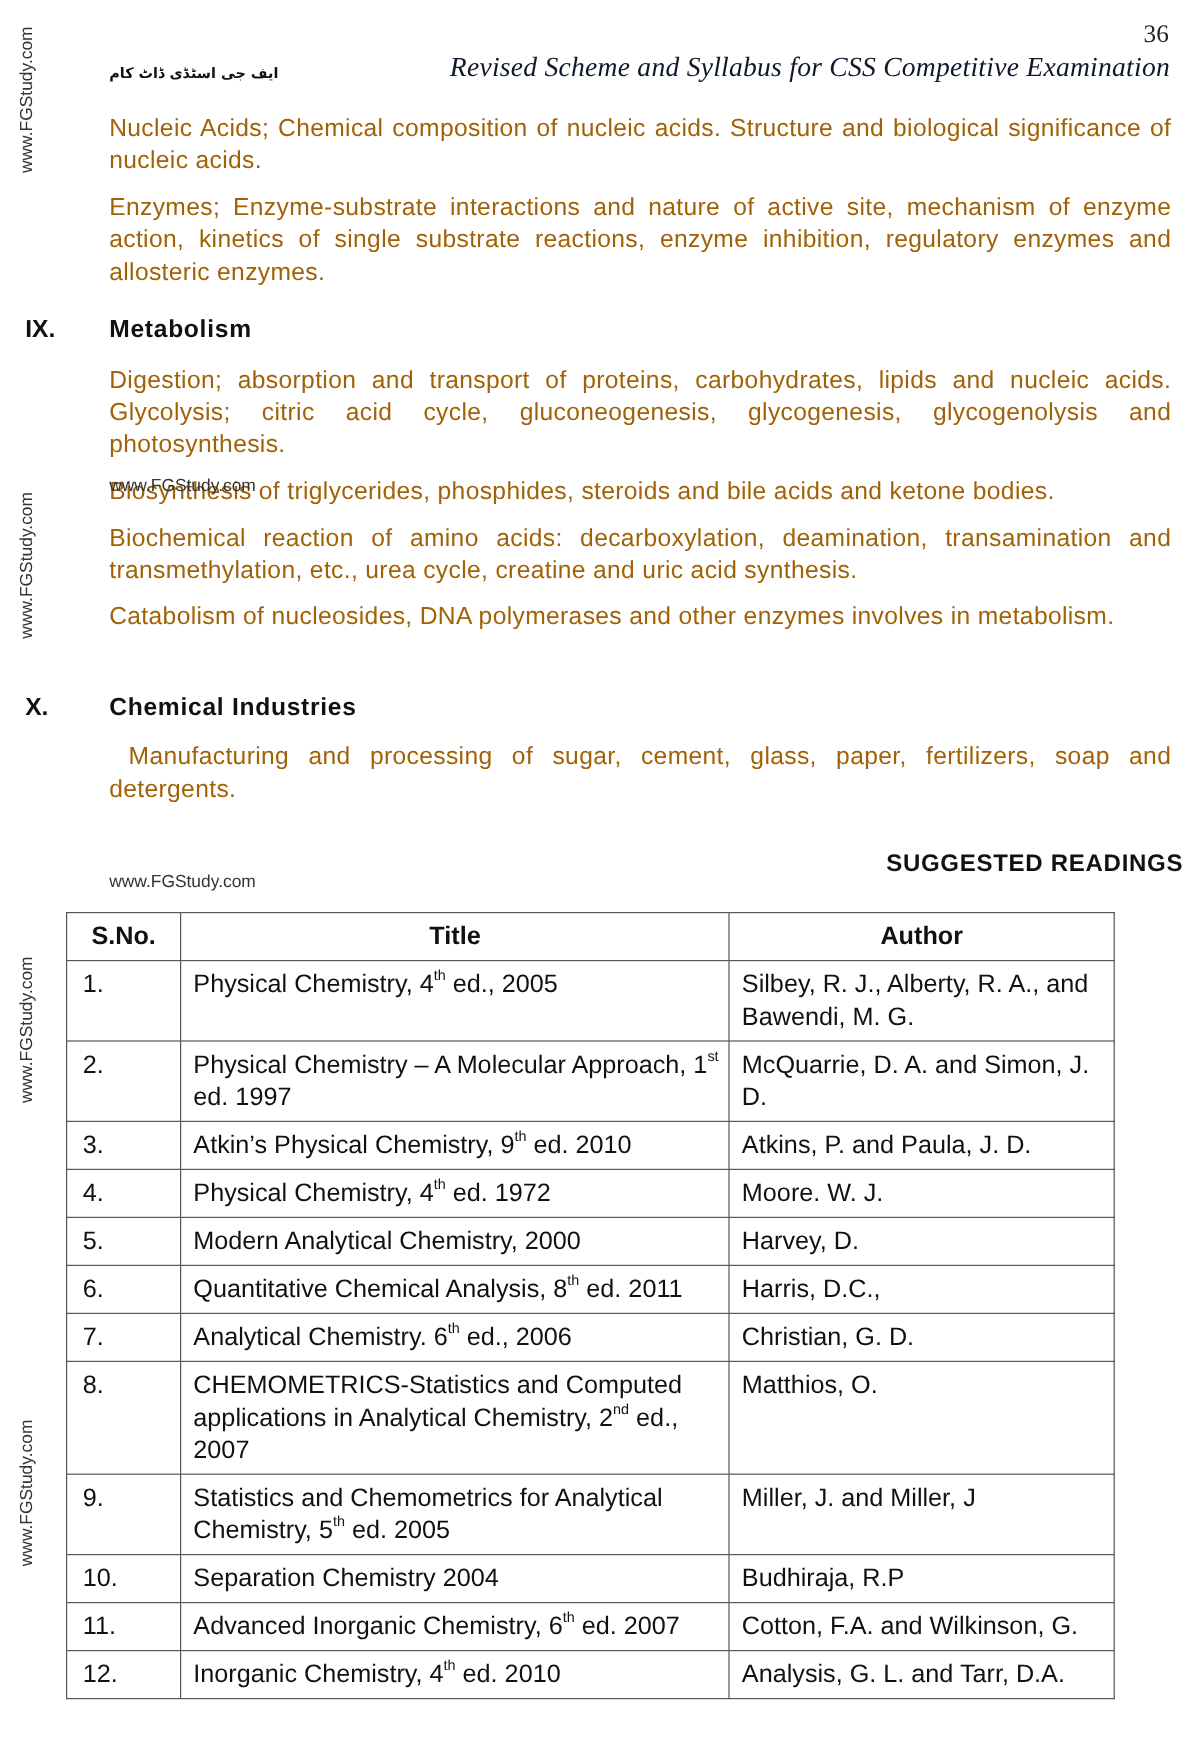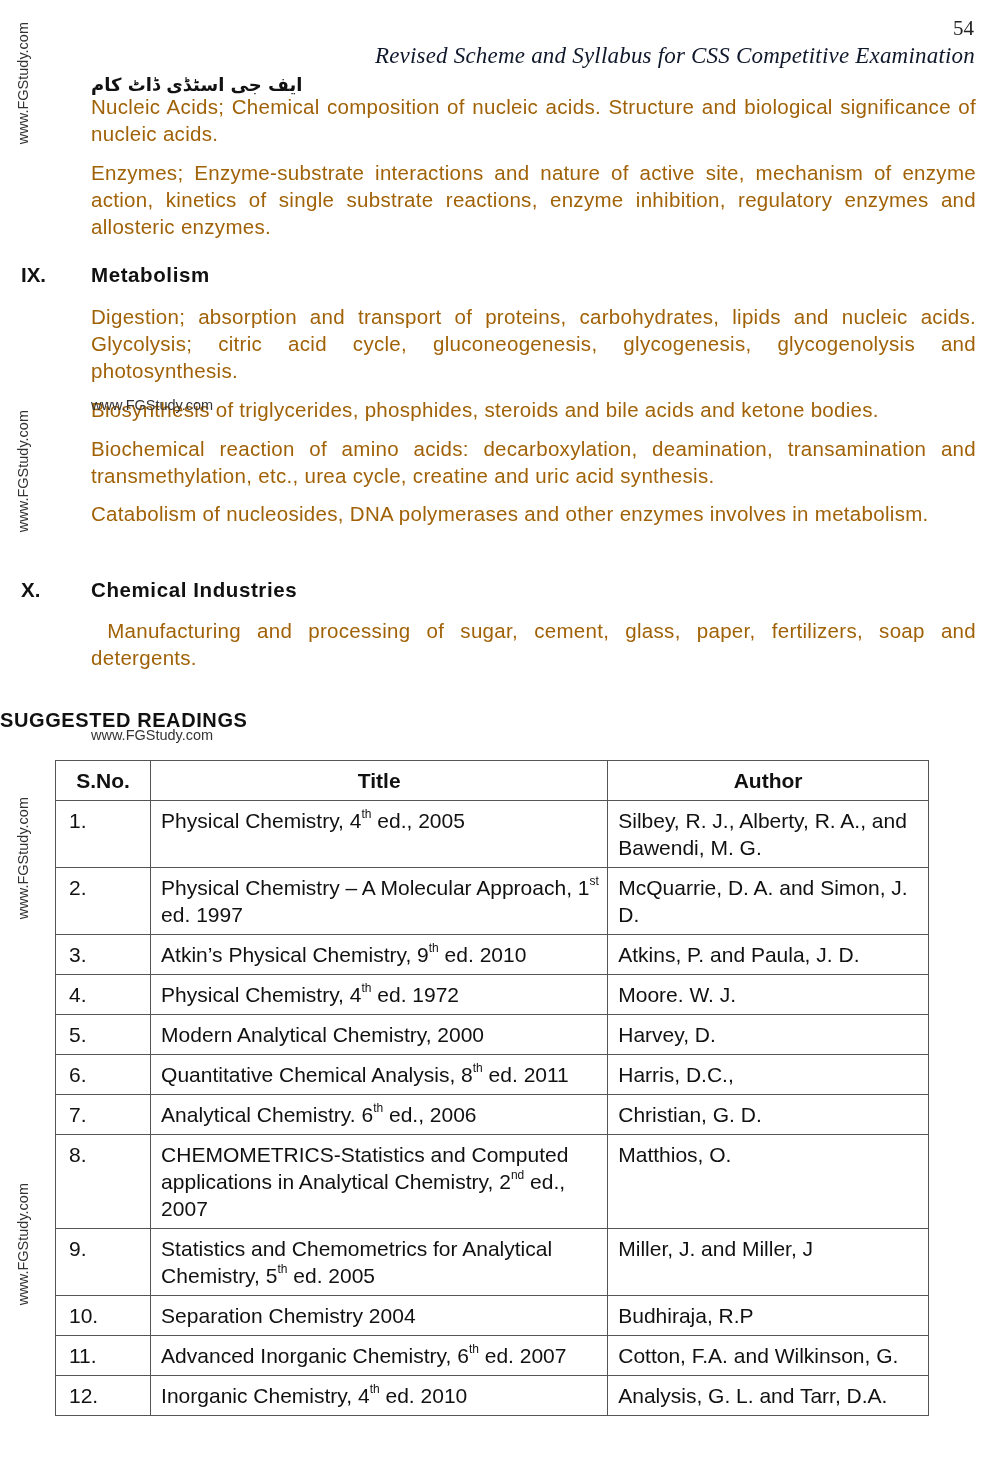--- a/index.html
+++ b/index.html
@@ -1,45 +1,45 @@
 <!DOCTYPE html>
 <html><head>
 <meta charset="utf-8">
 <style>
   * { box-sizing: border-box; margin: 0; padding: 0; }
   html, body { width: 996px; height: 1461px; background: #ffffff; overflow: hidden; }
   body { position: relative; font-family: "Liberation Sans", sans-serif; color: #111; }
 
   .page-num { position: absolute; right: 22px; top: 16px; font-family: "Liberation Serif", serif; font-size: 21px; color: #222; }
   .running-head { position: absolute; right: 21px; top: 43px; font-family: "Liberation Serif", serif; font-style: italic; font-size: 23px; color: #0f172a; letter-spacing: 0.2px; }
-  .urdu-mark { position: absolute; left: 91px; top: 74px; font-family: "DejaVu Sans", sans-serif; font-size: 18px; font-weight: bold; direction: rtl; text-align: center; }
+  .urdu-mark { position: absolute; left: 91px; top: 54px; font-family: "DejaVu Sans", sans-serif; font-size: 12px; font-weight: bold; direction: rtl; text-align: center; }
 
   .wm-vert { position: absolute; left: 15px; width: 18px; font-size: 14.5px; color: #333; writing-mode: vertical-rl; transform: rotate(180deg); white-space: nowrap; }
   .wm-inline { position: absolute; font-size: 14.5px; color: #333; white-space: nowrap; }
 
   .para { position: absolute; left: 91px; width: 885px; font-size: 20.5px; line-height: 27px; text-align: justify; letter-spacing: 0.3px; color: #a16207; }
   .para.last-left { text-align-last: left; }
 
   .sec-num { position: absolute; left: 21px; font-size: 20.5px; font-weight: bold; }
   .sec-title { position: absolute; left: 91px; font-size: 20.5px; font-weight: bold; letter-spacing: 0.6px; }
 
-  .readings-title { position: absolute; left: 0; width: 986px; top: 709px; text-align: left; font-size: 20px; font-weight: bold; letter-spacing: 0.6px; }
+  .readings-title { position: absolute; left: 0; width: 986px; top: 709px; text-align: right; font-size: 20px; font-weight: bold; letter-spacing: 0.6px; }
 
   table.readings { position: absolute; left: 55px; top: 760px; width: 874px; border-collapse: collapse; font-size: 21px; line-height: 27px; }
   table.readings th, table.readings td { border: 1.5px solid #555; vertical-align: top; }
   table.readings th { font-weight: bold; text-align: center; padding: 6px 8px 5px; height: 40px; }
   table.readings td { padding: 6px 8px 6px 10px; }
   table.readings td.sno { padding-left: 13px; }
   col.c1 { width: 97px; } col.c2 { width: 477px; } col.c3 { width: 336px; }
   sup { font-size: 12px; line-height: 0; position: relative; top: -2px; }
 </style>
 </head>
 <body>
 
-<div class="page-num">54</div>
+<div class="page-num">36</div>
 <div class="running-head">Revised Scheme and Syllabus for CSS Competitive Examination</div>
 <div class="urdu-mark">ایف جی اسٹڈی ڈاٹ کام</div>
 
 <div class="wm-vert" style="top:22px;">www.FGStudy.com</div>
 <div class="wm-vert" style="top:410px;">www.FGStudy.com</div>
 <div class="wm-vert" style="top:797px;">www.FGStudy.com</div>
 <div class="wm-vert" style="top:1183px;">www.FGStudy.com</div>
 
 <p class="para last-left" style="top:93px;">Nucleic Acids; Chemical composition of nucleic acids. Structure and biological significance of nucleic acids.</p>
 <p class="para last-left" style="top:159px;">Enzymes; Enzyme-substrate interactions and nature of active site, mechanism of enzyme action, kinetics of single substrate reactions, enzyme inhibition, regulatory enzymes and allosteric enzymes.</p>

